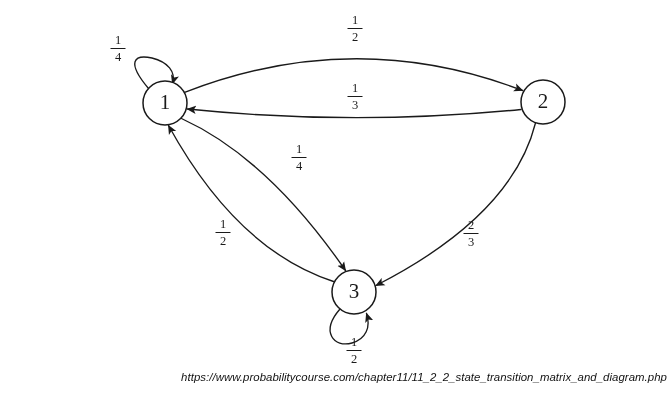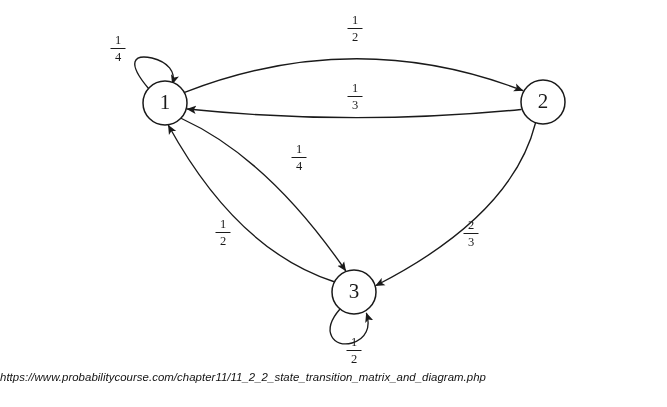--- a/index.html
+++ b/index.html
@@ -57,21 +57,21 @@
   }
   .frac-bar {
     stroke: #1a1a1a;
     stroke-width: 1.05;
   }
   .caption {
     position: absolute;
     left: 0;
     right: 0;
     top: 371px;
-    text-align: left;
+    text-align: right;
     font-family: "Liberation Sans", sans-serif;
     font-style: italic;
     font-size: 11.4px;
     color: #111111;
     letter-spacing: 0.05px;
     white-space: nowrap;
   }
 </style>
 </head>
 <body>

